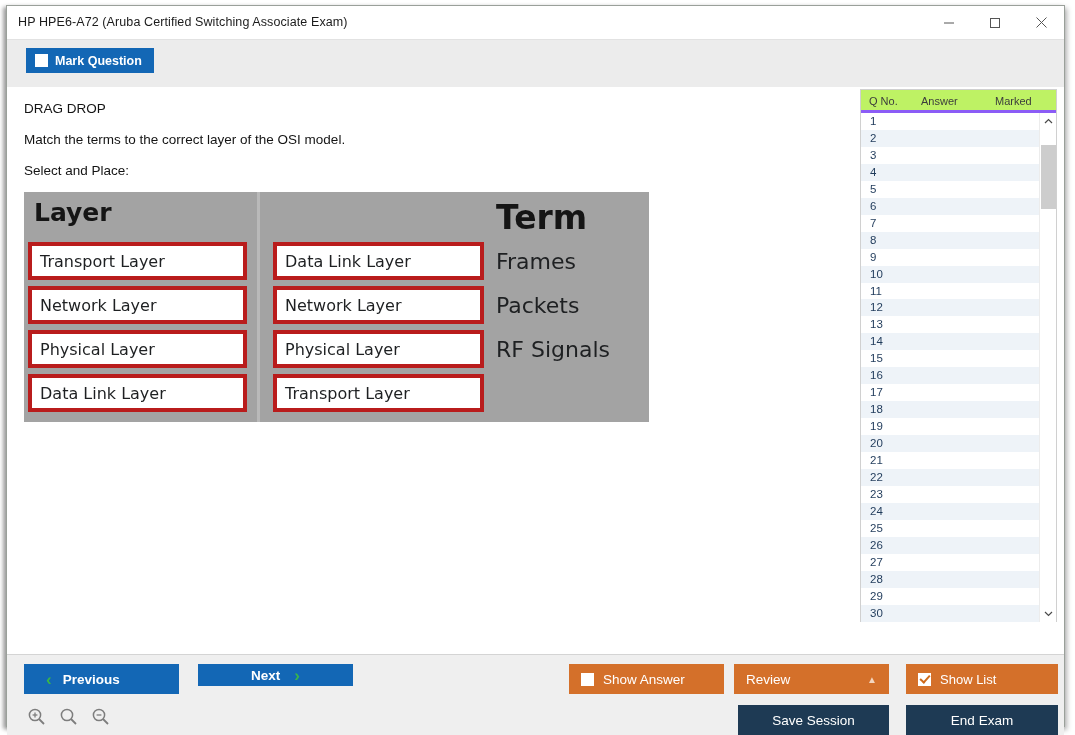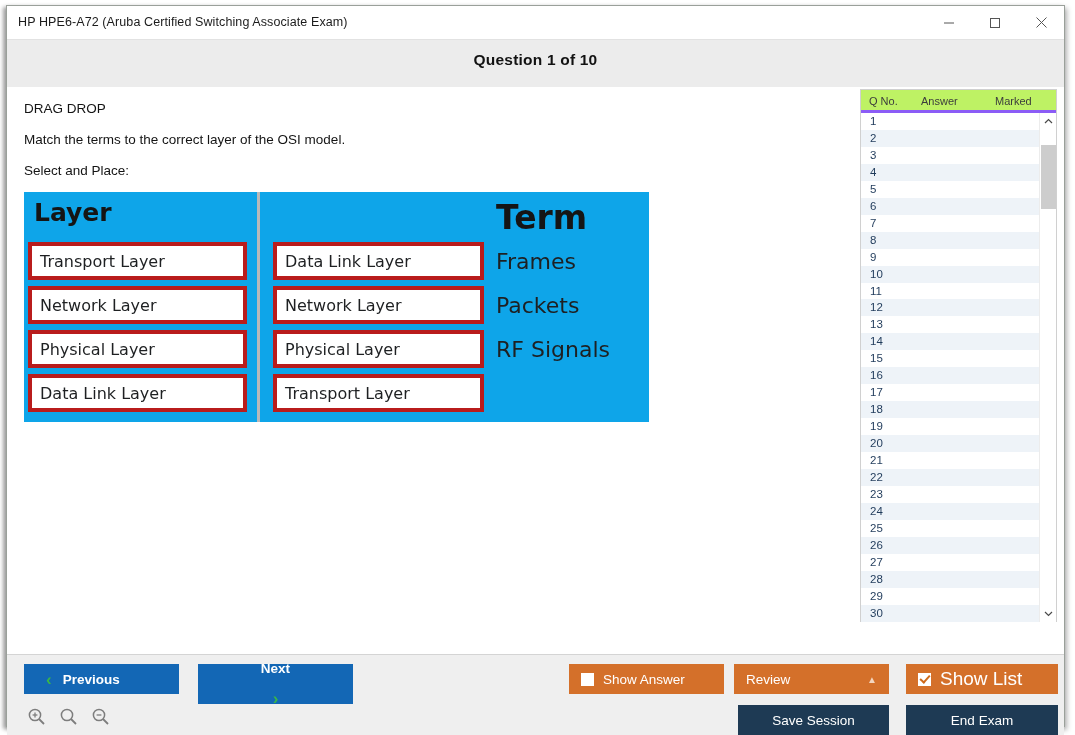--- a/index.html
+++ b/index.html
@@ -106,21 +106,21 @@
     white-space: nowrap;
   }
   #q-type       { top: 14px; }
   #q-prompt     { top: 45px; }
   #q-selectplace{ top: 76px; }
 
   
   #diagram {
     position: absolute; left: 17px; top: 105px;
     width: 625px; height: 230px;
-    background: #0ea5e9;
+    background: #a3a3a3;
   }
   #diagram-col-layer-title {
     position: absolute; left: 10px; top: 6px;
     font-size: 25px; font-weight: bold; color: #151515;
     font-family: "DejaVu Sans", sans-serif;
   }
   #diagram-col-term-title {
     position: absolute; left: 472px; top: 6px;
     font-size: 33px; font-weight: bold; color: #151515;
     font-family: "DejaVu Sans", sans-serif;
@@ -252,23 +252,23 @@
   .btn-blue { background: #1367b5; }
   .btn-orange { background: #d4702a; }
   .btn-navy { background: #1e3a54; }
 
   #previous-button {
     left: 17px; top: 9px; width: 155px; height: 30px;
     justify-content: flex-start; padding-left: 22px; gap: 11px;
     font-size: 13.5px; font-weight: bold;
   }
   #next-button {
-    left: 191px; top: 9px; width: 155px; height: 40px;
+    left: 191px; top: 9px; width: 155px; height: 22px;
     justify-content: center; gap: 14px;
-    font-size: 13.5px; font-weight: bold; flex-direction: column;
+    font-size: 13.5px; font-weight: bold;
   }
   .chev {
     color: #39b54a; font-size: 17px; font-weight: bold; line-height: 1;
   }
   #show-answer-button {
     left: 562px; top: 9px; width: 155px; height: 30px;
     gap: 9px; padding-left: 12px;
     font-size: 13.5px;
   }
   #review-dropdown {
@@ -276,21 +276,21 @@
     padding-left: 12px; padding-right: 12px;
     font-size: 13.5px;
     justify-content: space-between;
   }
   #review-caret {
     font-size: 10px; color: #f3d6bf;
   }
   #show-list-button {
     left: 899px; top: 9px; width: 152px; height: 30px;
     gap: 9px; padding-left: 12px;
-    font-size: 19px;
+    font-size: 13px;
   }
   #save-session-button {
     left: 731px; top: 50px; width: 151px; height: 31px;
     justify-content: center; font-size: 13.5px;
   }
   #end-exam-button {
     left: 899px; top: 50px; width: 152px; height: 31px;
     justify-content: center; font-size: 13.5px;
   }
 
@@ -320,21 +320,24 @@
     </div>
     <div class="win-btn" id="btn-close">
       <svg width="13" height="13" viewBox="0 0 13 13">
           <line x1="1.5" y1="1.5" x2="11.5" y2="11.5" stroke="#555" stroke-width="1"></line>
           <line x1="11.5" y1="1.5" x2="1.5" y2="11.5" stroke="#555" stroke-width="1"></line>
         </svg>
     </div>
   </div>
 
   <div id="toolbar">
-    <div id="question-counter">Question 1 of 10</div>
+    <div id="mark-question-button">
+      <span class="cb-box"></span>
+      <span>Mark Question</span>
+    </div>
   </div>
 
   <div id="body-area">
 
     <div id="question-pane">
 
       <div class="q-text" id="q-type">DRAG DROP</div>
       <div class="q-text" id="q-prompt">Match the terms to the correct layer of the OSI model.</div>
       <div class="q-text" id="q-selectplace">Select and Place:</div>
 

